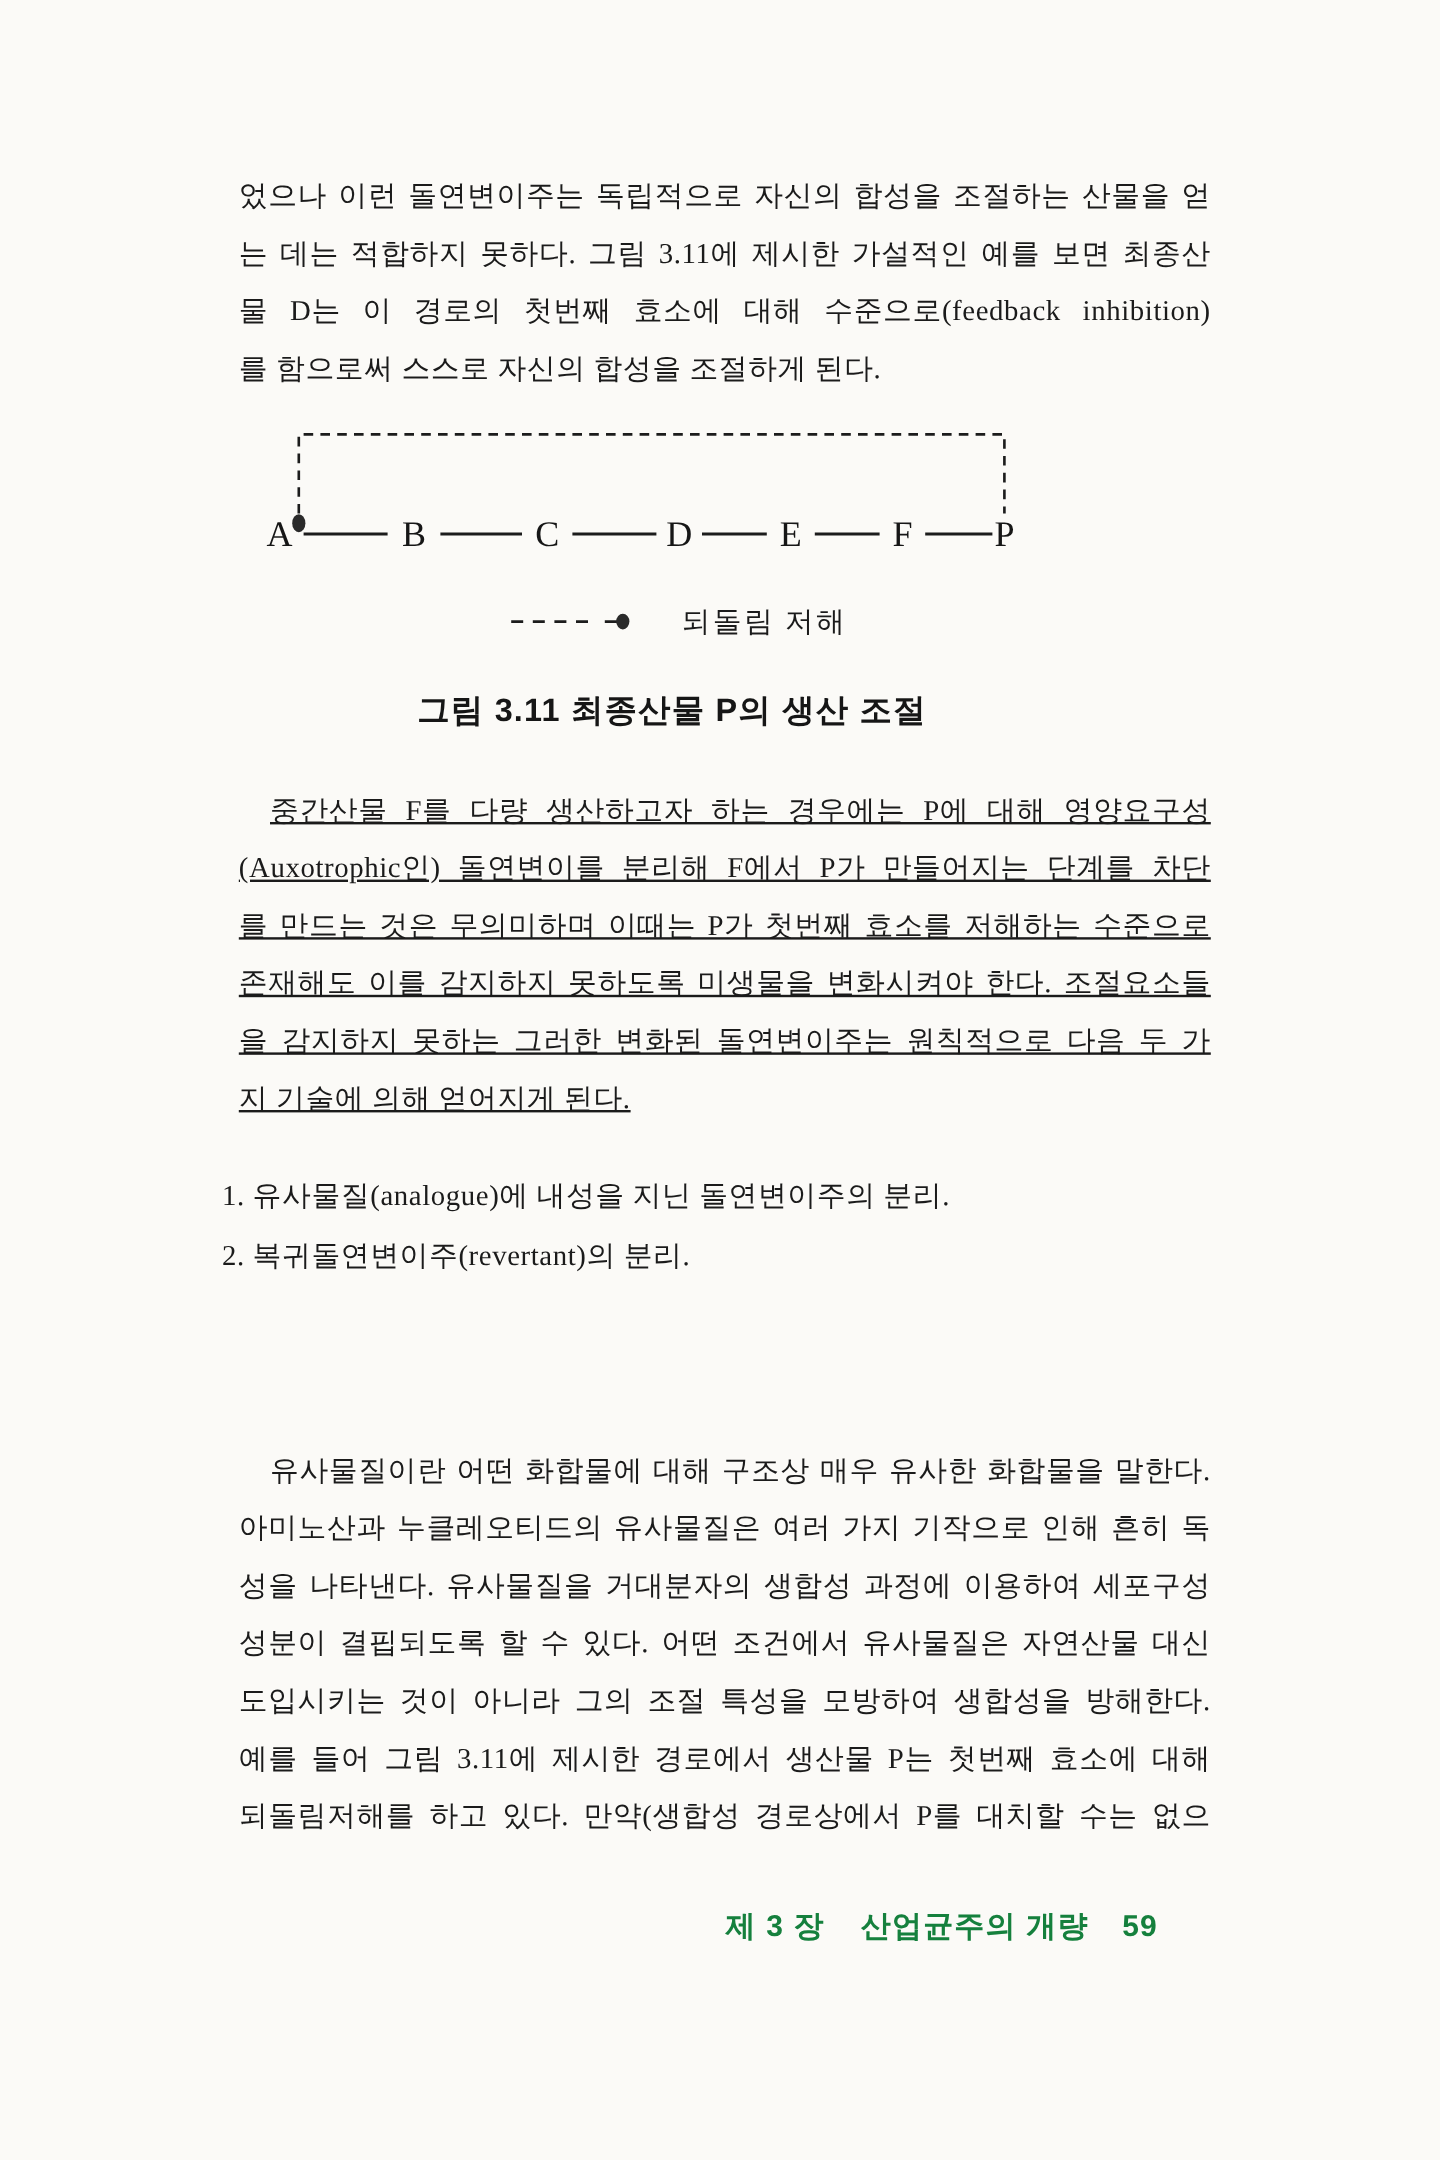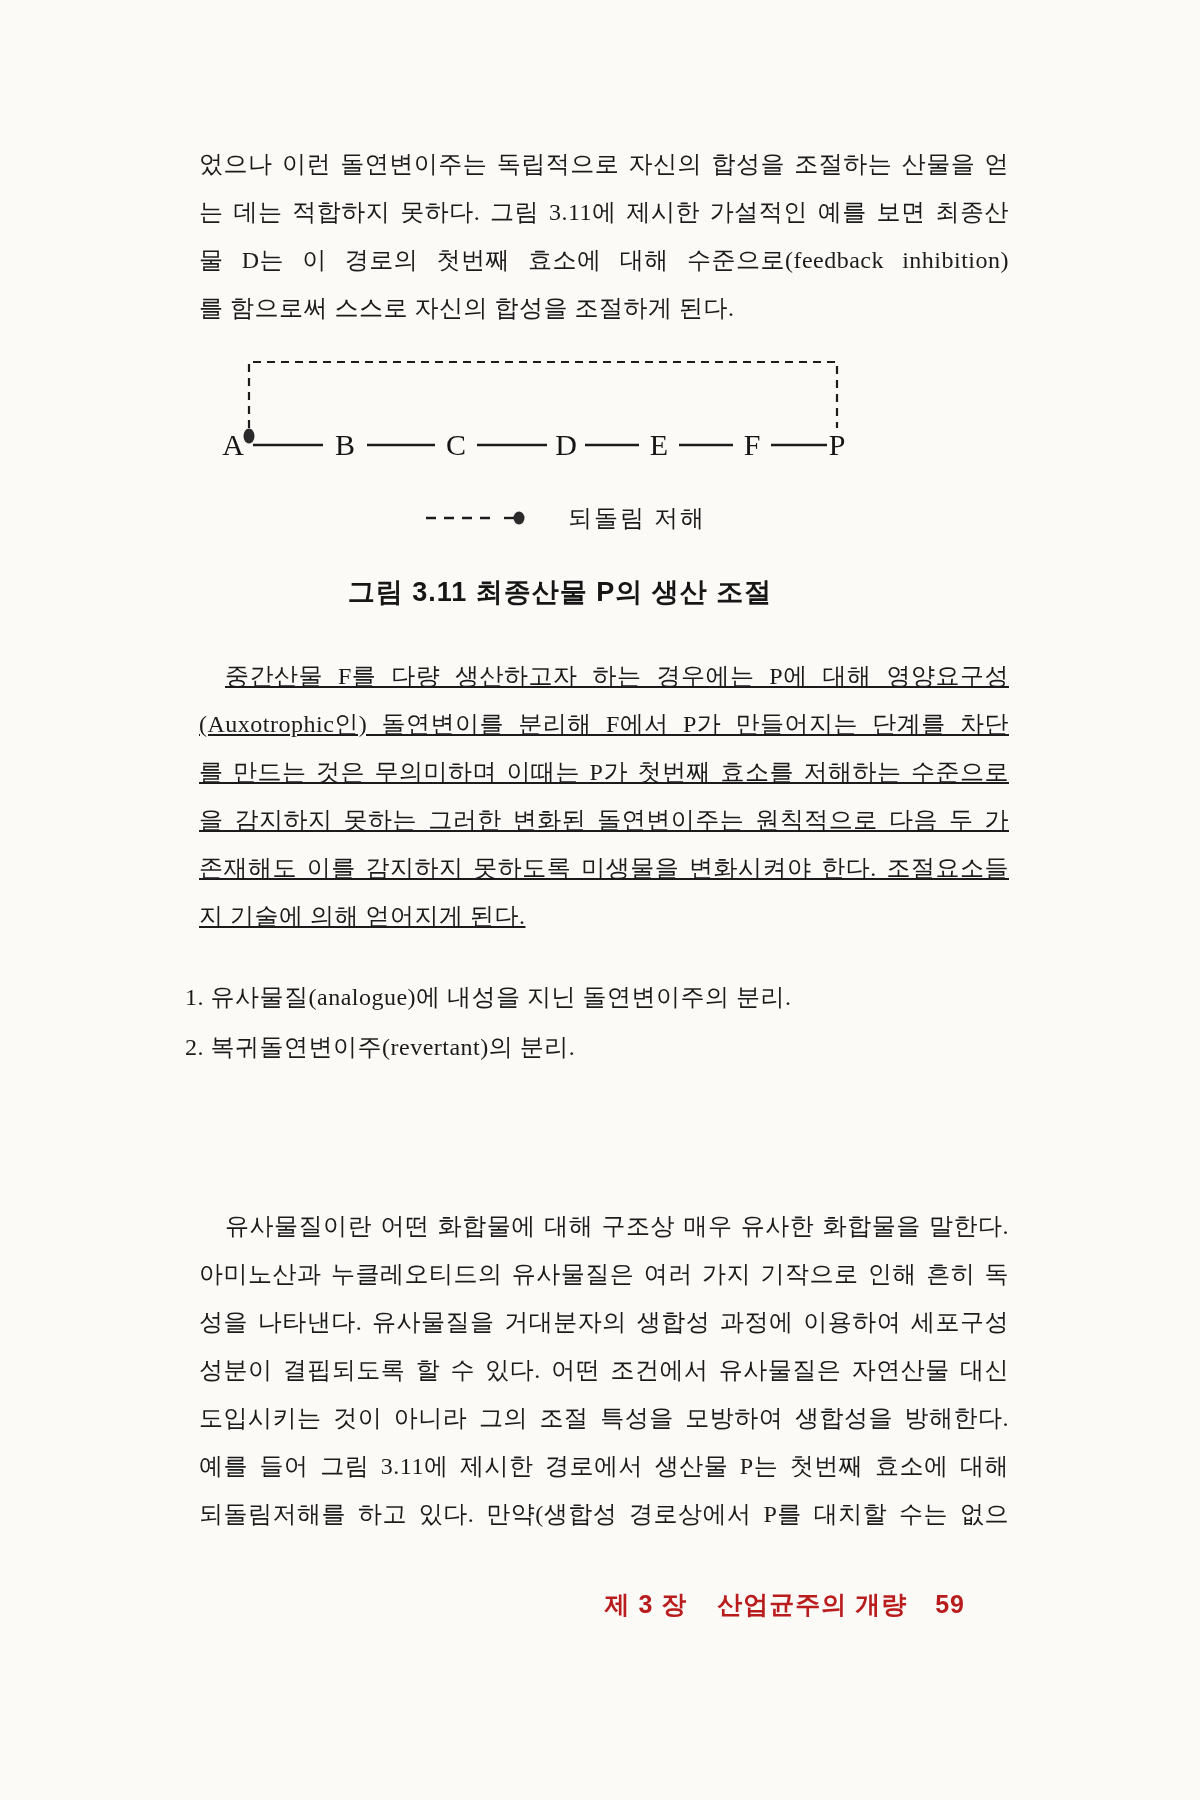--- a/index.html
+++ b/index.html
@@ -30,21 +30,21 @@
   }
   .caption{
     margin-top:40px;text-align:center;
     font-family:"Liberation Sans","DejaVu Sans",sans-serif;
     font-weight:700;font-size:27px;letter-spacing:1px;color:#161616;
   }
   .footer{
     position:absolute;left:155px;top:1588px;width:810px;
     text-align:right;
     font-family:"Liberation Sans","DejaVu Sans",sans-serif;
-    font-weight:700;font-size:25px;color:#b91c1c;letter-spacing:1px;
+    font-weight:700;font-size:25px;color:#15803d;letter-spacing:1px;
   }
   .footer span{display:inline-block;}
   .footer .gap1{margin-left:22px;}
   .footer .gap2{margin-left:20px;}
   svg text{
     font-family:"Liberation Serif","DejaVu Serif",serif;
     font-size:30px;fill:#161616;
   }
 </style>
 </head>
@@ -93,22 +93,22 @@
       <span class="legend-label">되돌림 저해</span>
     </div>
 
     <div class="caption">그림 3.11 최종산물 P의 생산 조절</div>
   </div>
 
   <div class="para" style="top:652px;text-decoration:underline;">
     <div class="line indent">중간산물 F를 다량 생산하고자 하는 경우에는 P에 대해 영양요구성</div>
     <div class="line">(Auxotrophic인) 돌연변이를 분리해 F에서 P가 만들어지는 단계를 차단</div>
     <div class="line">를 만드는 것은 무의미하며 이때는 P가 첫번째 효소를 저해하는 수준으로</div>
+    <div class="line">존재해도 이를 감지하지 못하도록 미생물을 변화시켜야 한다. 조절요소들</div>
     <div class="line">을 감지하지 못하는 그러한 변화된 돌연변이주는 원칙적으로 다음 두 가</div>
-    <div class="line">존재해도 이를 감지하지 못하도록 미생물을 변화시켜야 한다. 조절요소들</div>
     <div class="line last">지 기술에 의해 얻어지게 된다.</div>
   </div>
 
   <div class="listblock" style="top:972px;">
     <div class="line">1. 유사물질(analogue)에 내성을 지닌 돌연변이주의 분리.</div>
     <div class="line">2. 복귀돌연변이주(revertant)의 분리.</div>
   </div>
 
   <div class="para" style="top:1202px;">
     <div class="line indent">유사물질이란 어떤 화합물에 대해 구조상 매우 유사한 화합물을 말한다.</div>

